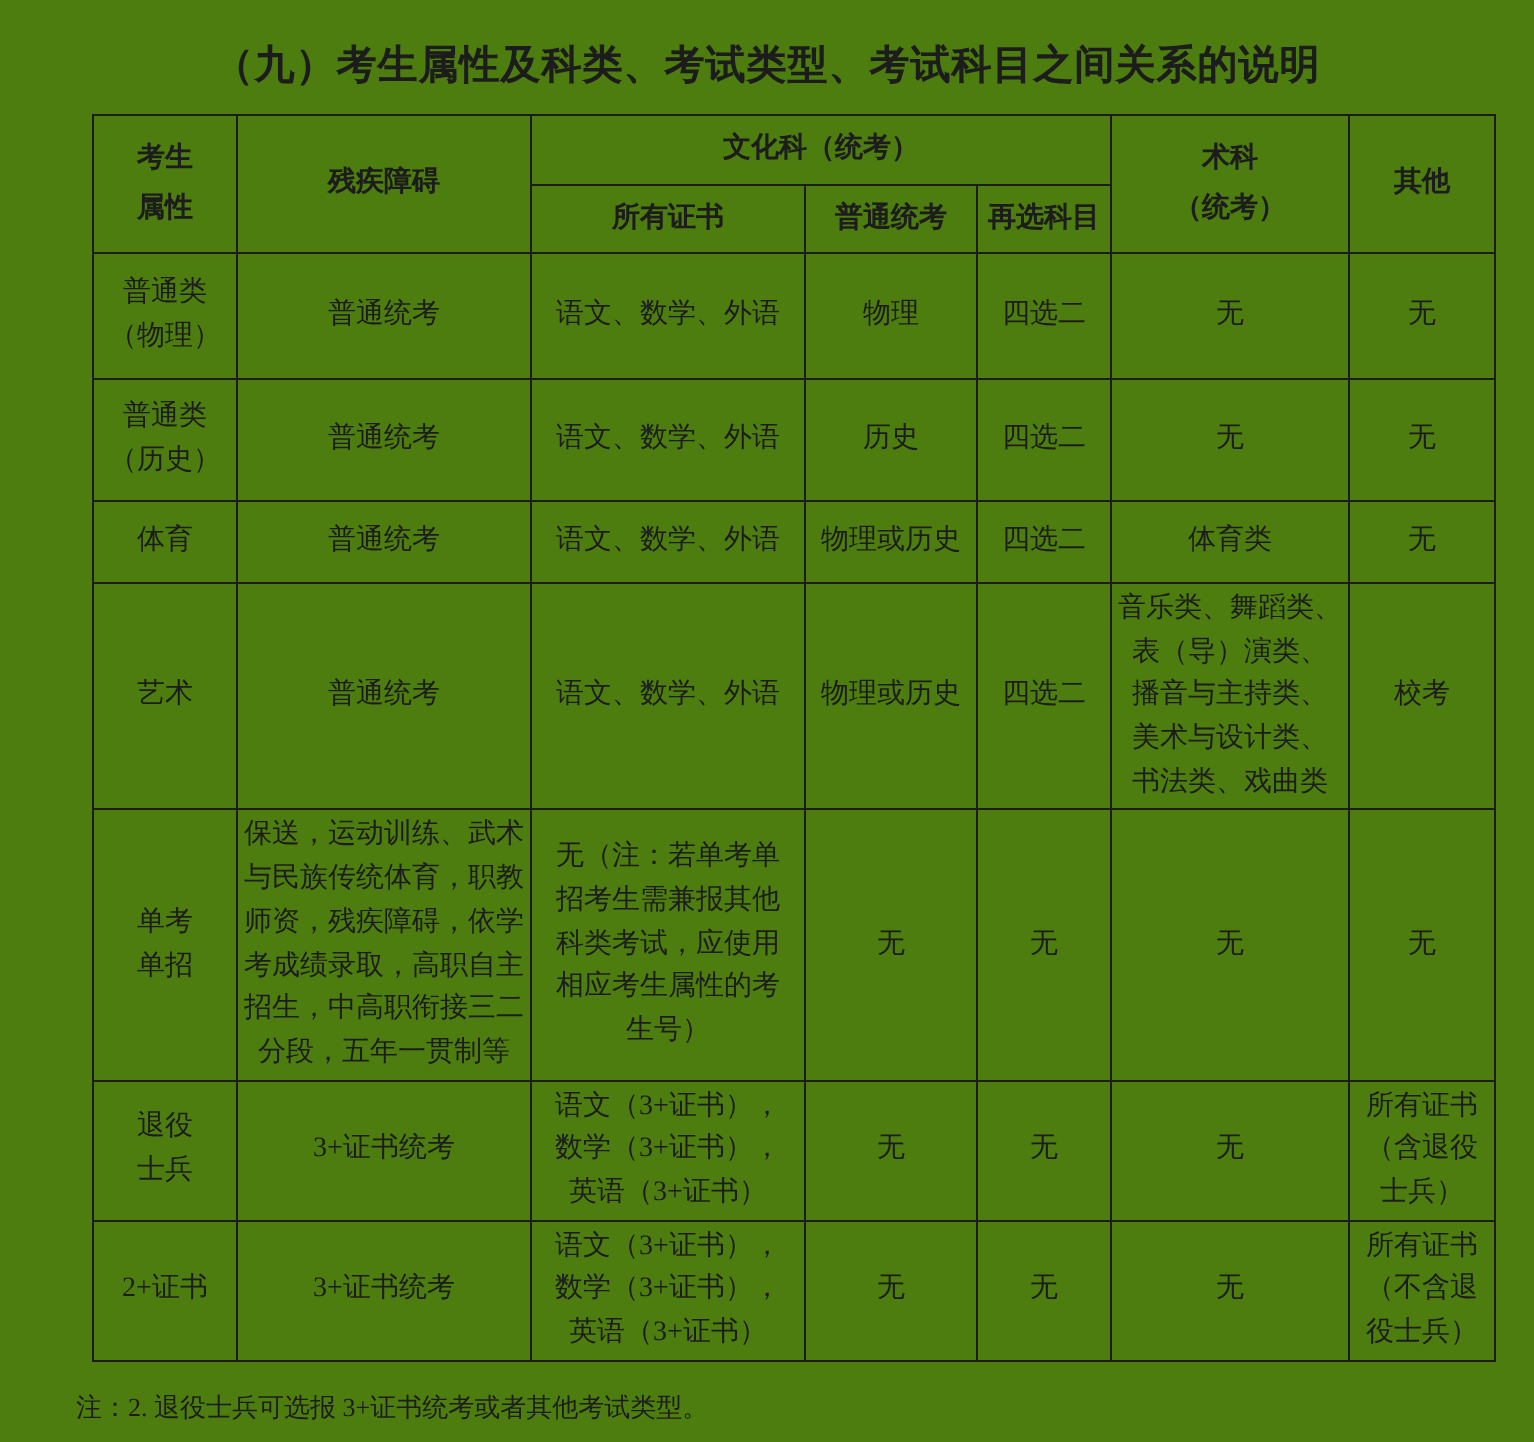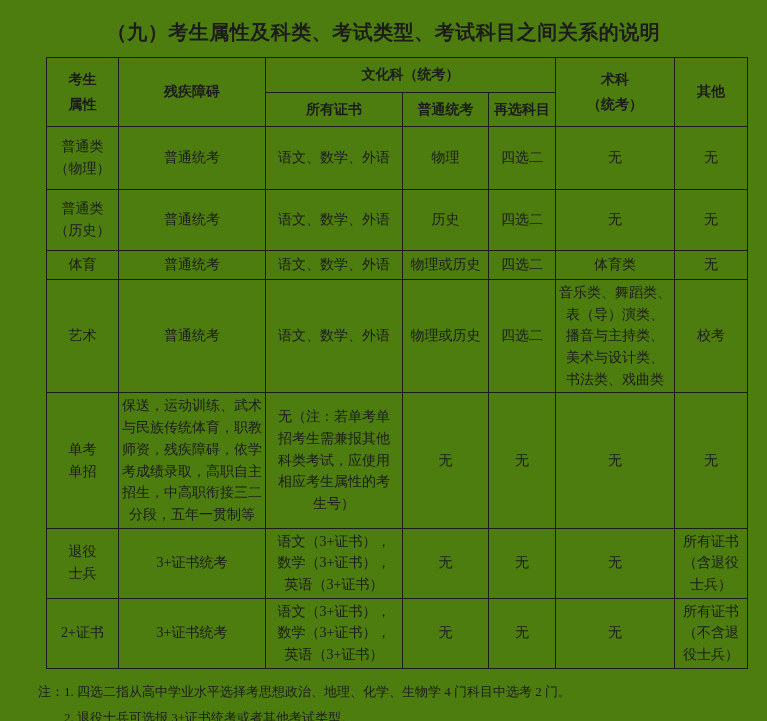--- a/index.html
+++ b/index.html
@@ -105,21 +105,21 @@
       <tr style="height:61px">
         <td>普通类
 （历史）</td>
         <td>普通统考</td>
         <td>语文、数学、外语</td>
         <td>历史</td>
         <td>四选二</td>
         <td>无</td>
         <td>无</td>
       </tr>
-      <tr style="height:29px">
+      <tr style="height:41px">
         <td>体育</td>
         <td>普通统考</td>
         <td>语文、数学、外语</td>
         <td>物理或历史</td>
         <td>四选二</td>
         <td>体育类</td>
         <td>无</td>
       </tr>
       <tr style="height:109px">
         <td>艺术</td>
@@ -179,18 +179,17 @@
         <td class="left tight">所有证书
 （不含退
 役士兵）</td>
       </tr>
     </tbody>
   </table>
 
   <div class="notes">
     <span class="prefix">注：</span>
     <div>
-      <div class="note-item">1. 四选二指从高中学业水平选择考思想政治、地理、化学、生物学 4 门科目中选考 2 门。</div>
       <div class="note-item">2. 退役士兵可选报 3+证书统考或者其他考试类型。</div>
     </div>
   </div>
 
 </div>
 
 </body></html>

